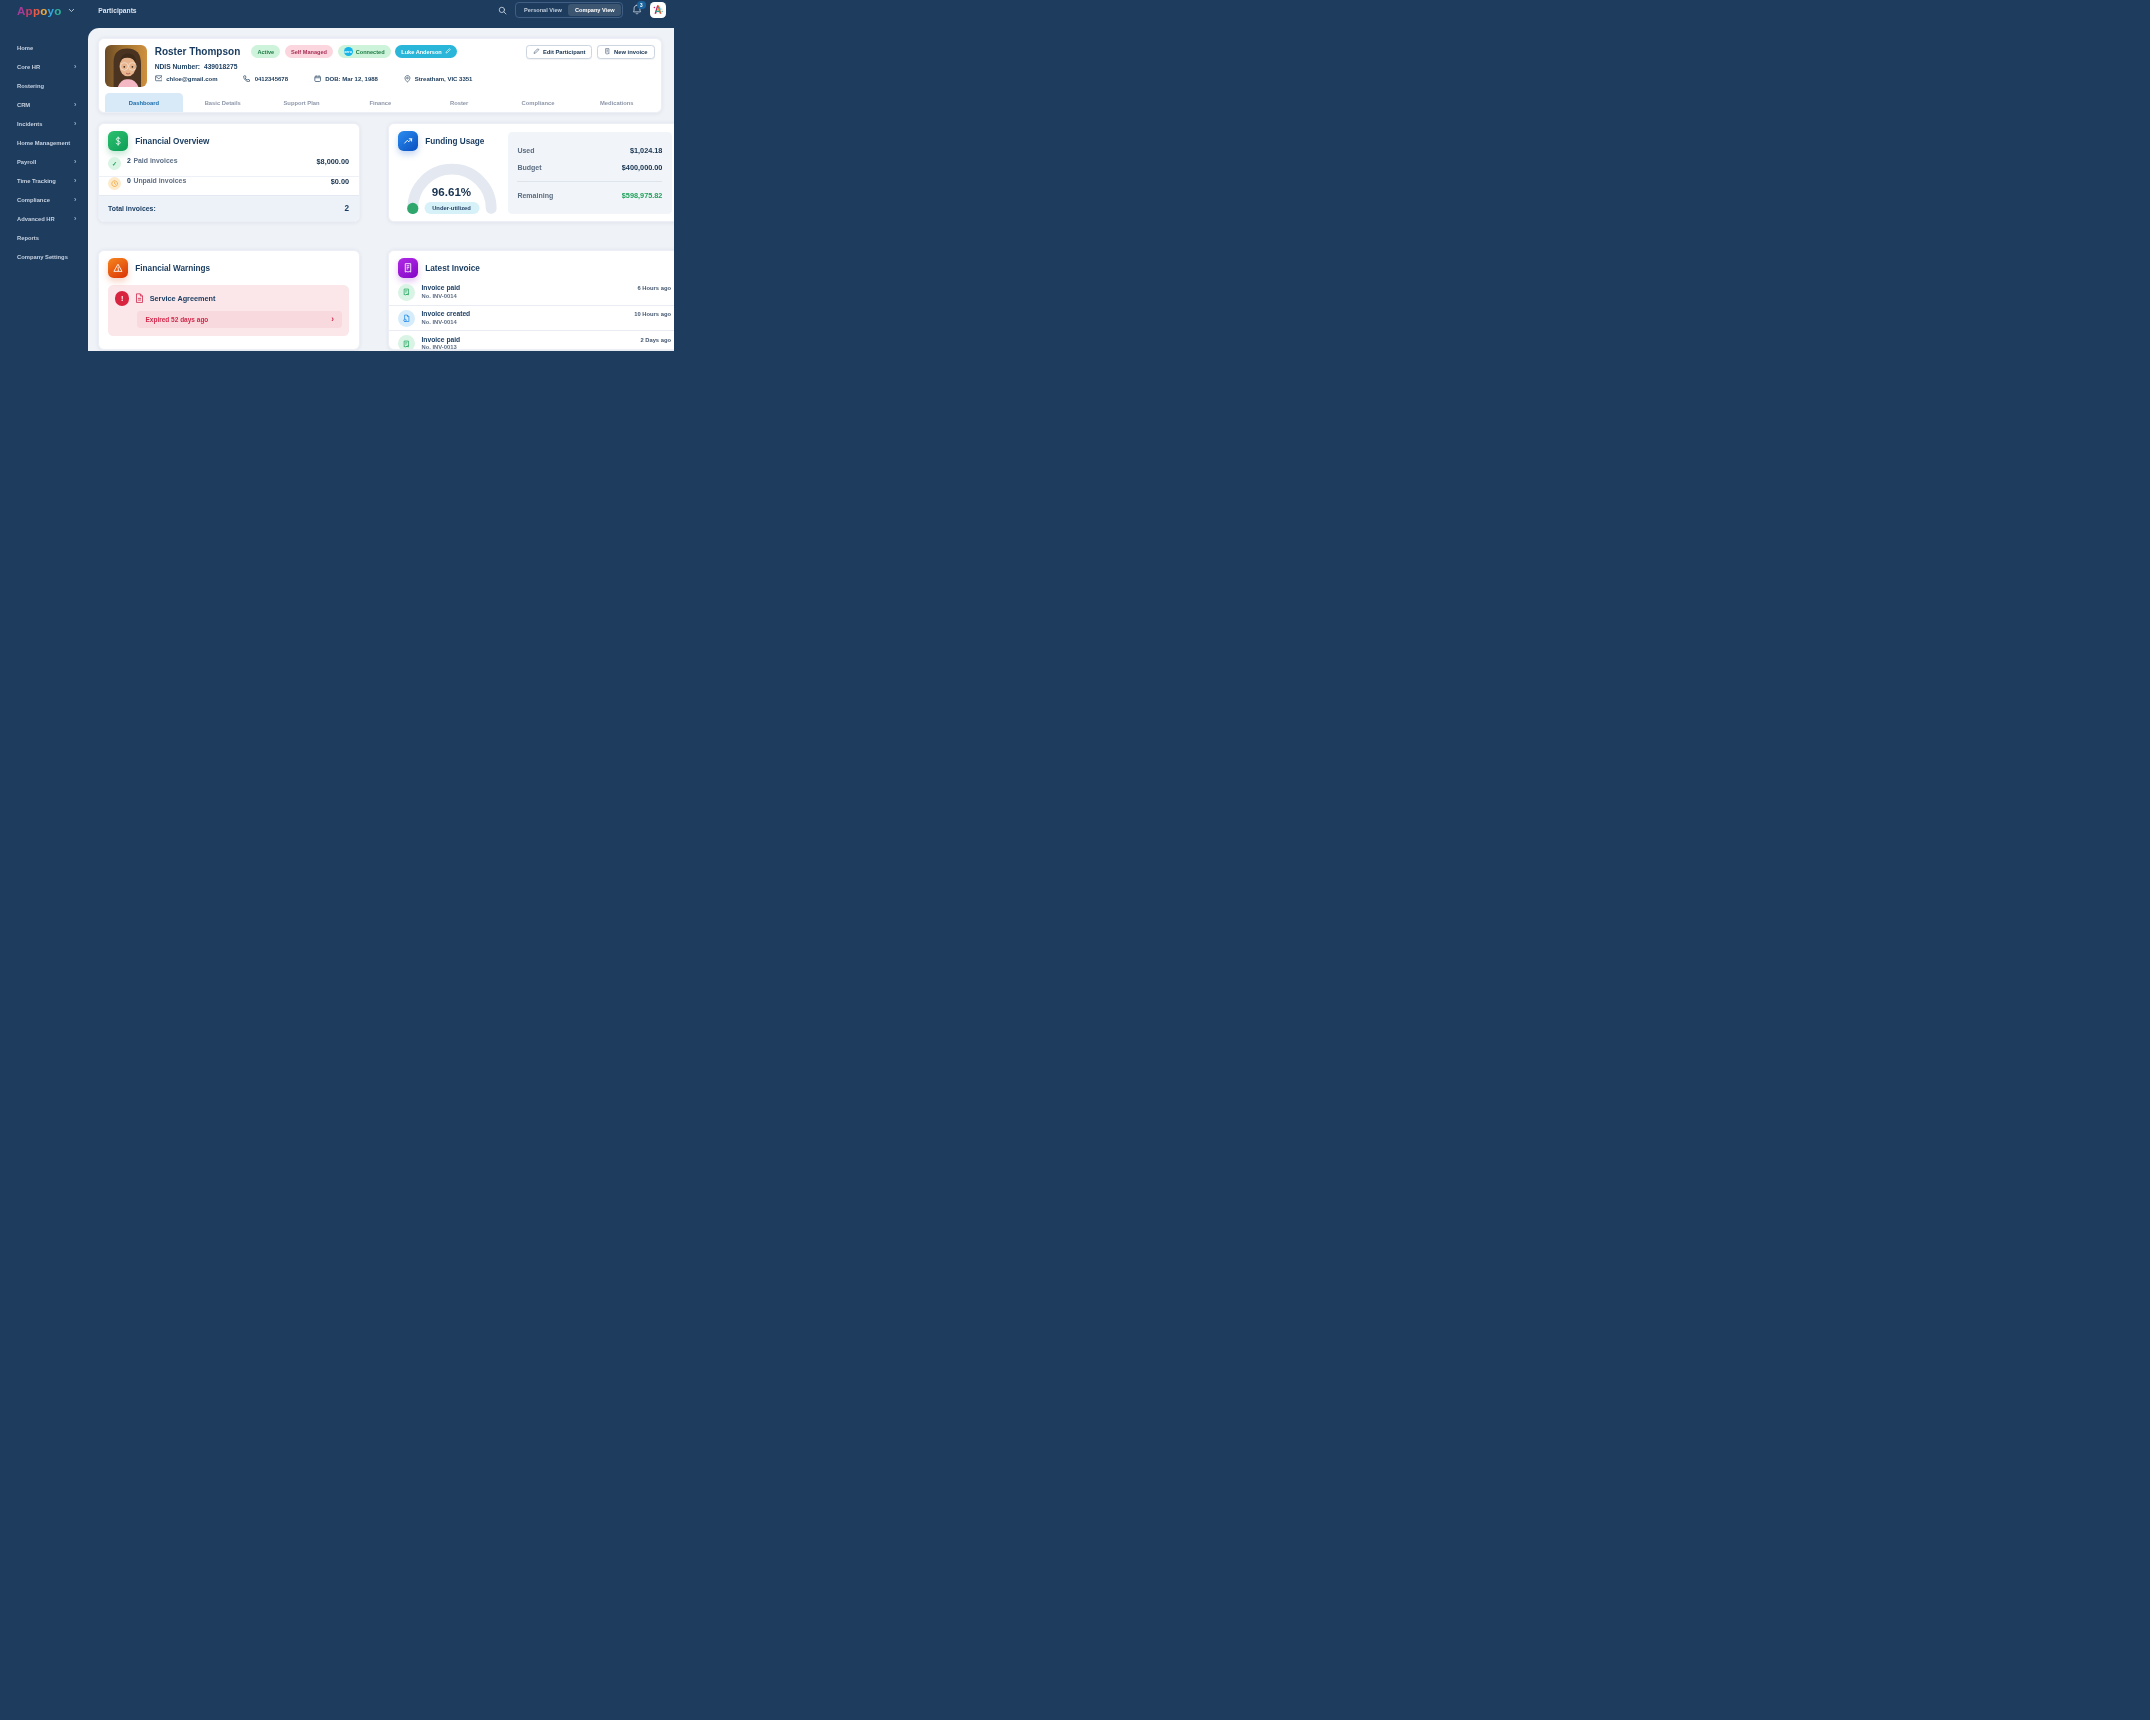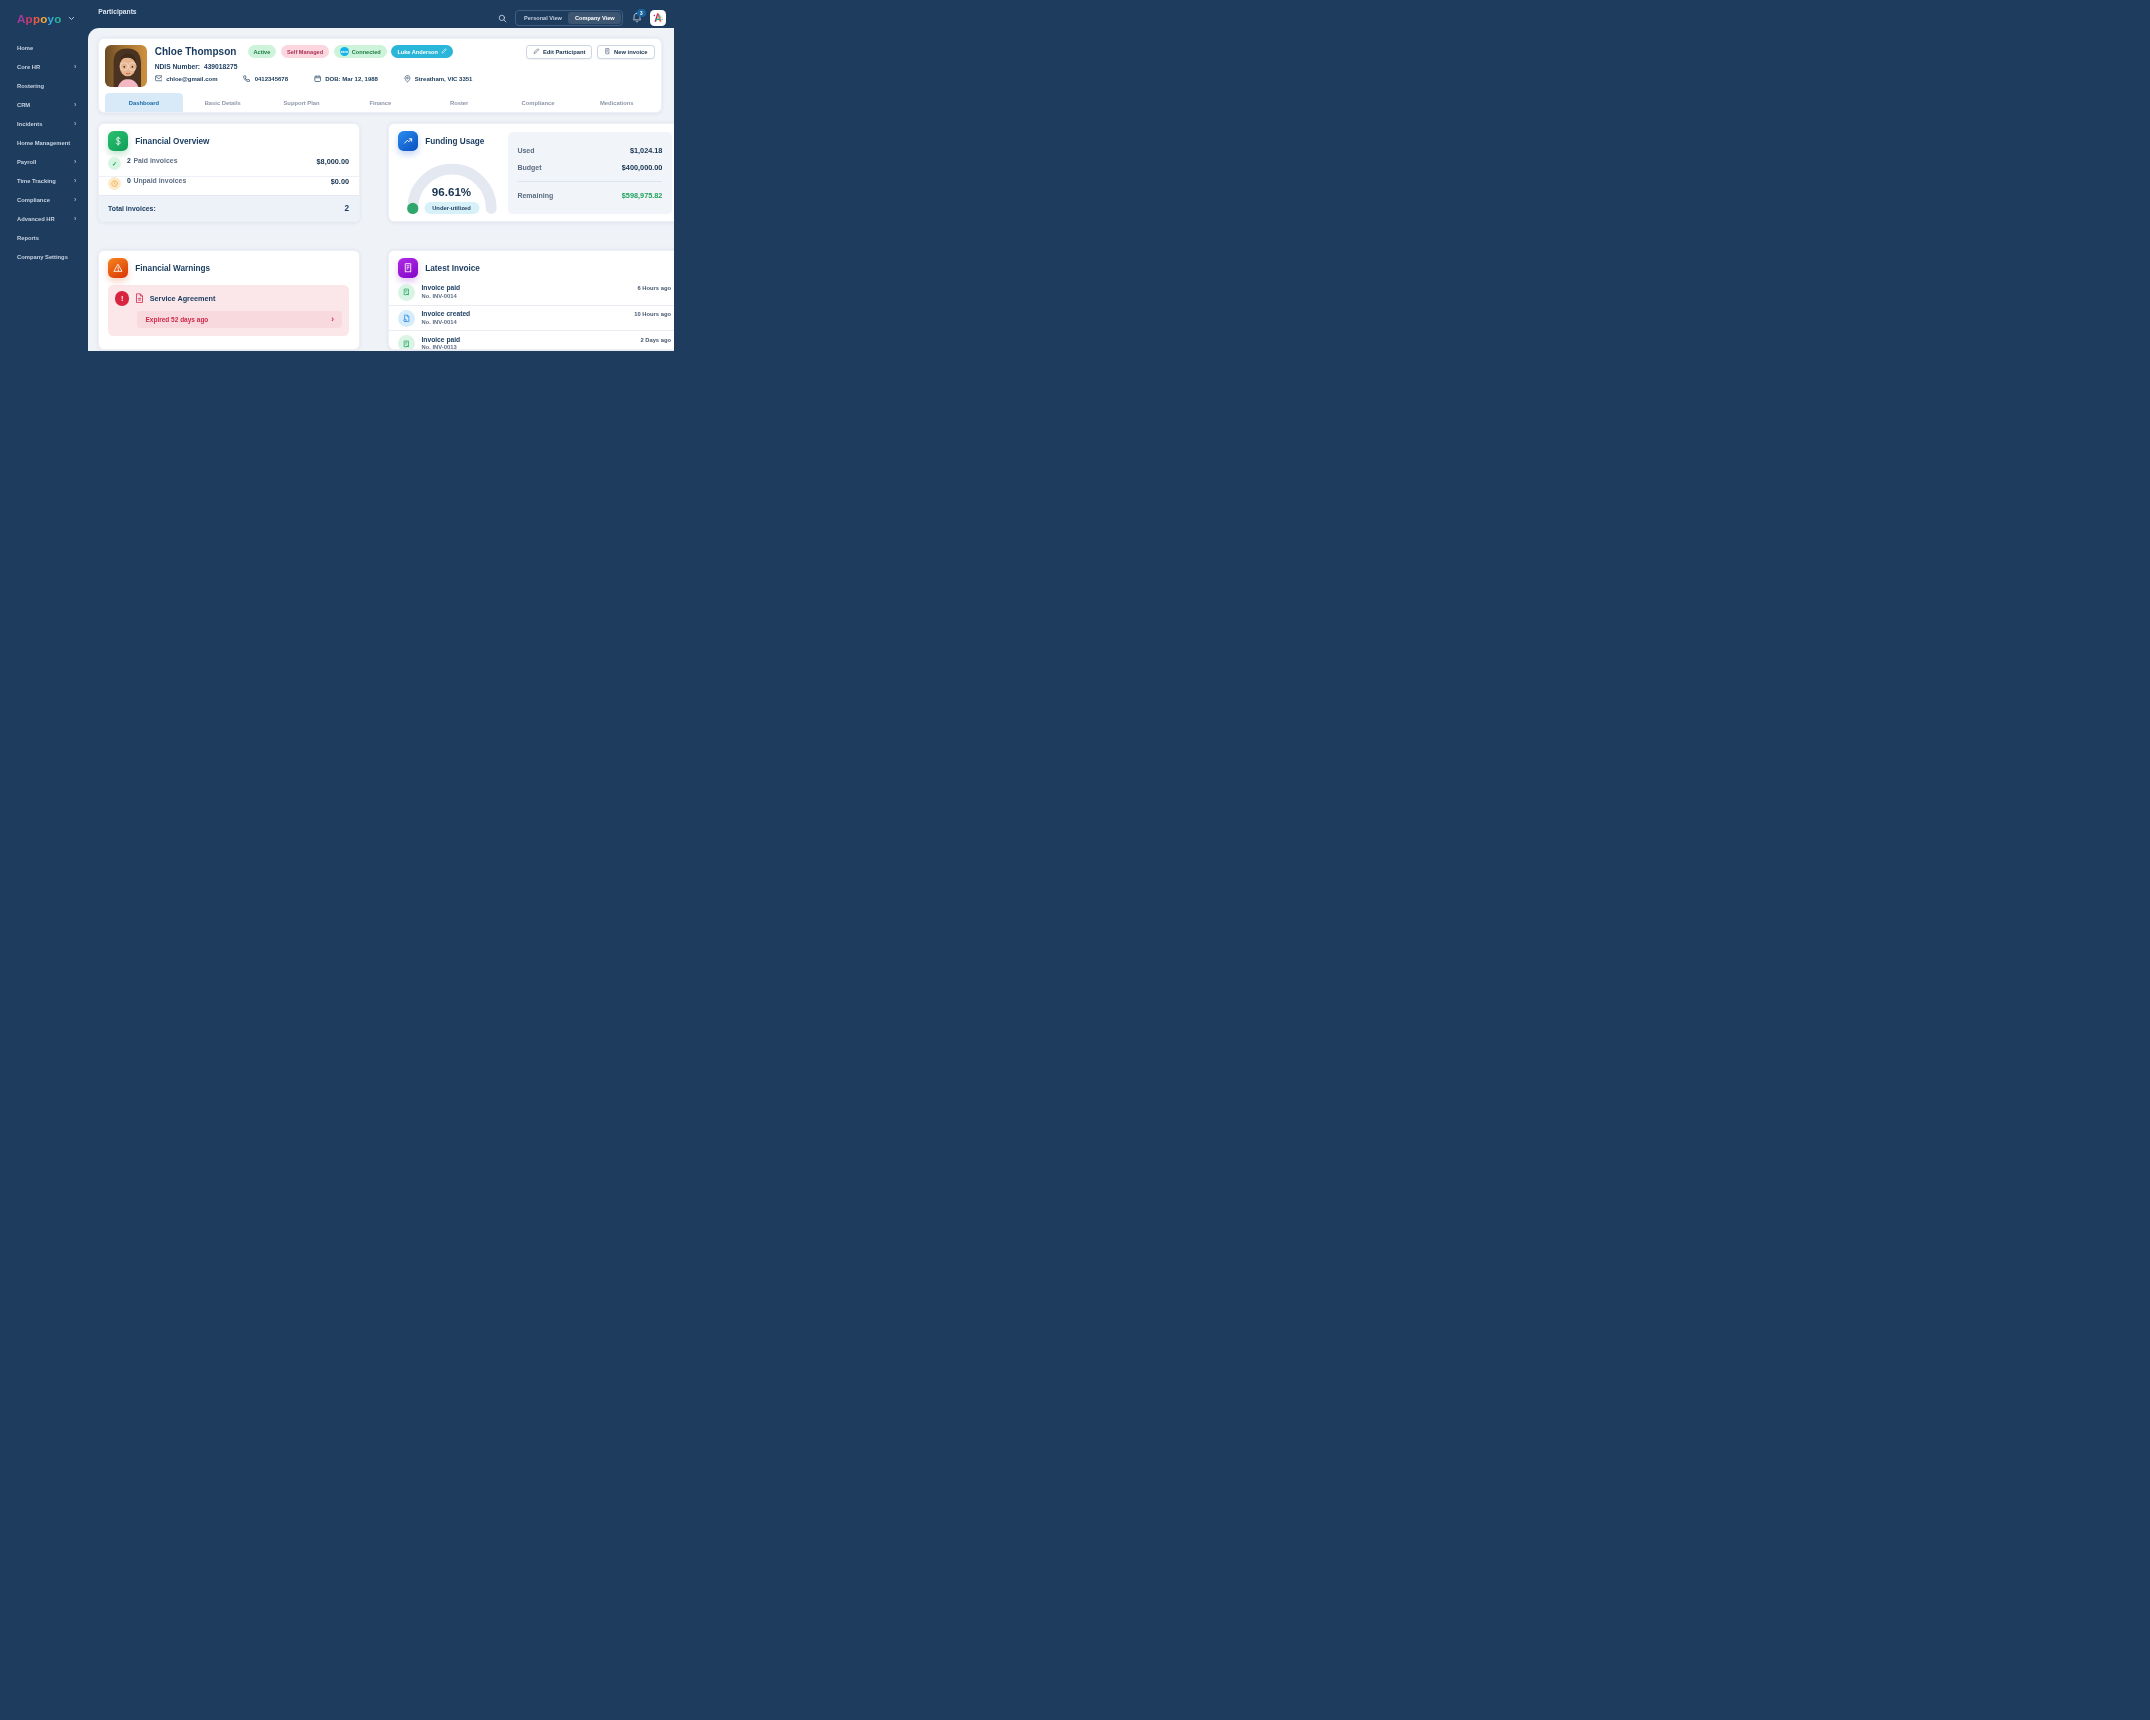--- a/index.html
+++ b/index.html
@@ -1,21 +1,21 @@
 <!DOCTYPE html>
 <html style="font-size:6.9px"><head>
 <meta charset="utf-8">
 <style>
   * { margin:0; padding:0; box-sizing:border-box; }
   html,body { width:674px; height:351px; }
   body { font-family:"Liberation Sans", sans-serif; background:#1d3c5e; }
   .stage { position:relative; width:674px; height:351px; background:#1d3c5e; overflow:hidden; }
 
   
-  .topbar { position:absolute; top:8px; left:0; right:0; height:20px; display:flex; }
+  .topbar { position:absolute; top:0; left:0; right:0; height:20px; display:flex; align-items:center; }
   .logo-wrap { width:88px; padding-left:17px; display:flex; align-items:center; gap:6.5px; flex:none; }
   .logo { font-size:11.6px; font-weight:800; letter-spacing:0.2px; white-space:nowrap; }
   .logo .l0{color:#a23d97}.logo .l1{color:#d23a62}.logo .l2{color:#e85d45}
   .logo .l3{color:#f2a93b}.logo .l4{color:#35a8e0}.logo .l5{color:#2fb29b}
   .page-title { margin-left:10.3px; font-size:6.7px; font-weight:700; color:#d9e2ee; }
   .top-right { margin-left:auto; display:flex; align-items:center; gap:8.2px; padding-right:8.2px; }
   .icon-btn { color:#cdd8e5; display:flex; align-items:center; cursor:pointer; }
   .seg { display:flex; align-items:center; border:0.4px solid #415f84; border-radius:3.9px; padding:1.3px; }
   .seg-opt { padding:3px 6.5px; font-size:5.6px; font-weight:700; color:#c2cedd; border-radius:3px; cursor:pointer; }
   .seg-opt.sel { background:#3c5671; color:#fff; }
@@ -258,21 +258,21 @@
             <circle cx="64" cy="50" r="9" fill="none" stroke="#f2ede4" stroke-width="1.6" opacity="0.9"></circle>
             <line x1="54" y1="49" x2="55" y2="49" stroke="#f2ede4" stroke-width="1.6"></line>
             <circle cx="45" cy="51" r="2" fill="#3a2a1c"></circle>
               <circle cx="64" cy="51" r="2" fill="#3a2a1c"></circle>
             <path d="M50 66 q4 3 8 0" stroke="#b96a5e" stroke-width="2.4" fill="none" stroke-linecap="round"></path>
             <path d="M30 98 Q38 78 53 80 Q70 78 78 98 Z" fill="#f4b8c4"></path>
           </svg>
         </div>
         <div class="pc-info">
           <div class="pc-row1">
-            <div class="p-name">Chloe Thompson</div>
+            <div class="p-name">Roster Thompson</div>
             <div class="badges">
               <span class="badge b-green">Active</span>
               <span class="badge b-pink">Self Managed</span>
               <span class="badge b-green">
                   <span class="xero">xero</span>
                   <span>Connected</span>
                 </span>
               <span class="badge b-cyan">
                   <span>Luke Anderson</span>
                   <span><svg width="6" height="6" viewBox="0 0 16 16" fill="none" stroke="#fff" stroke-width="1.6" stroke-linejoin="round">

